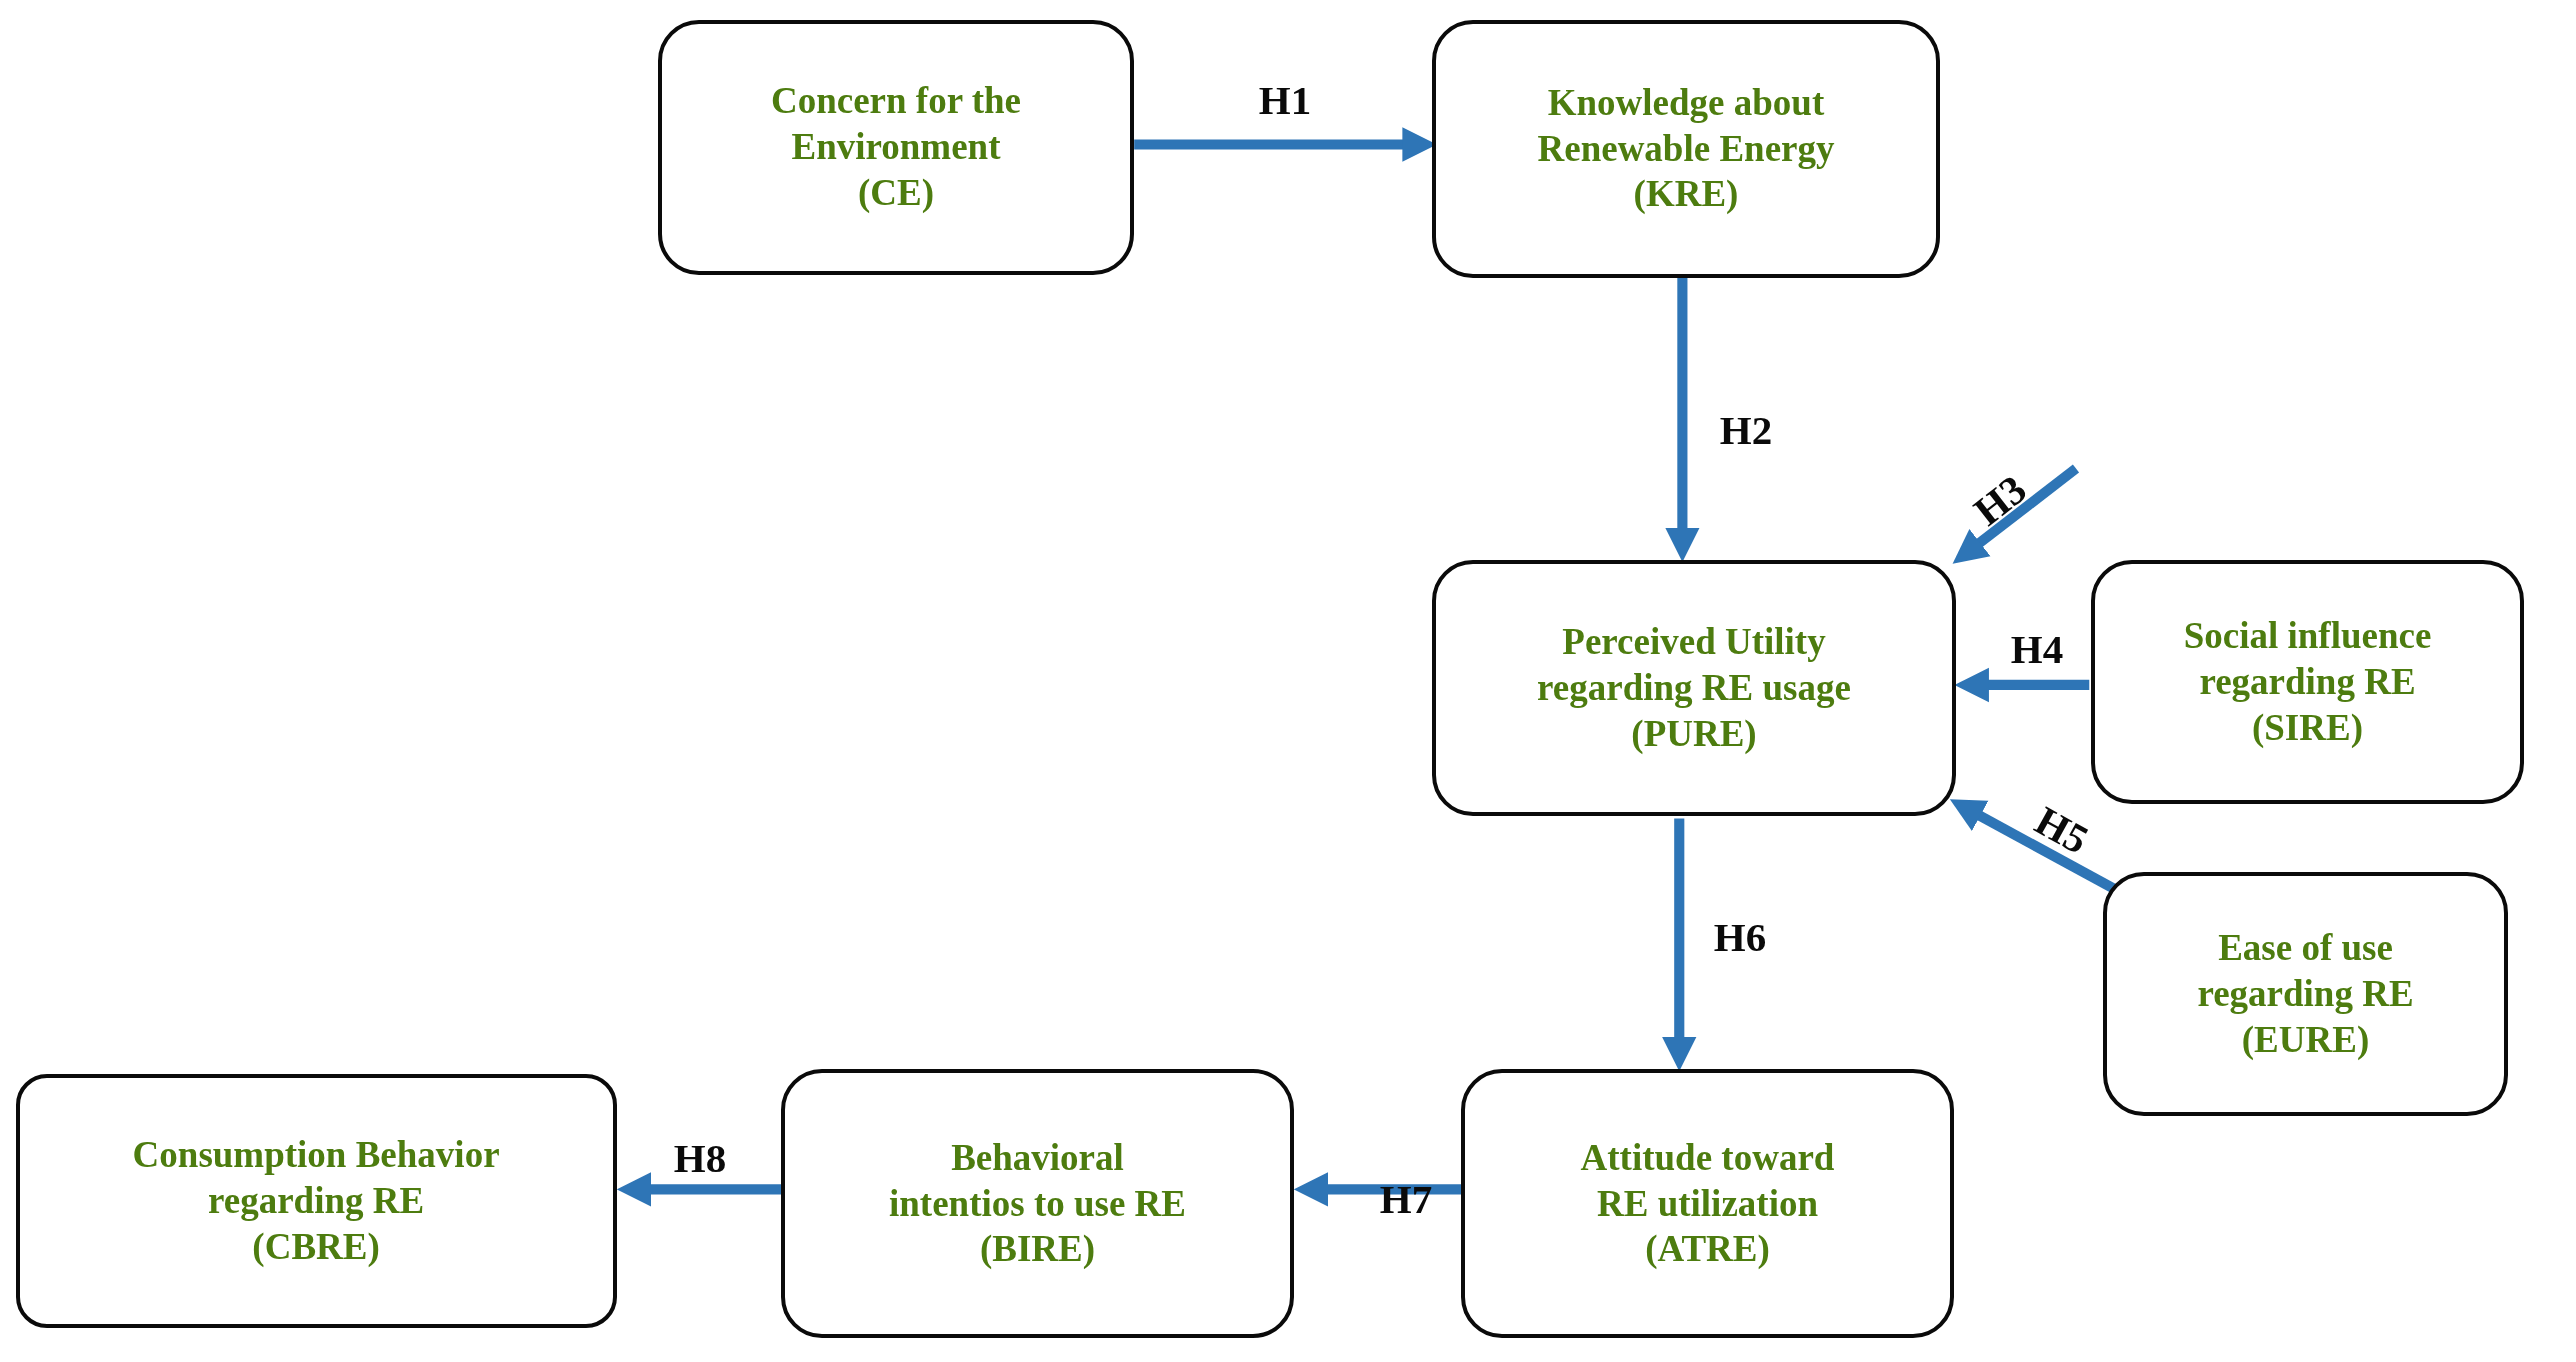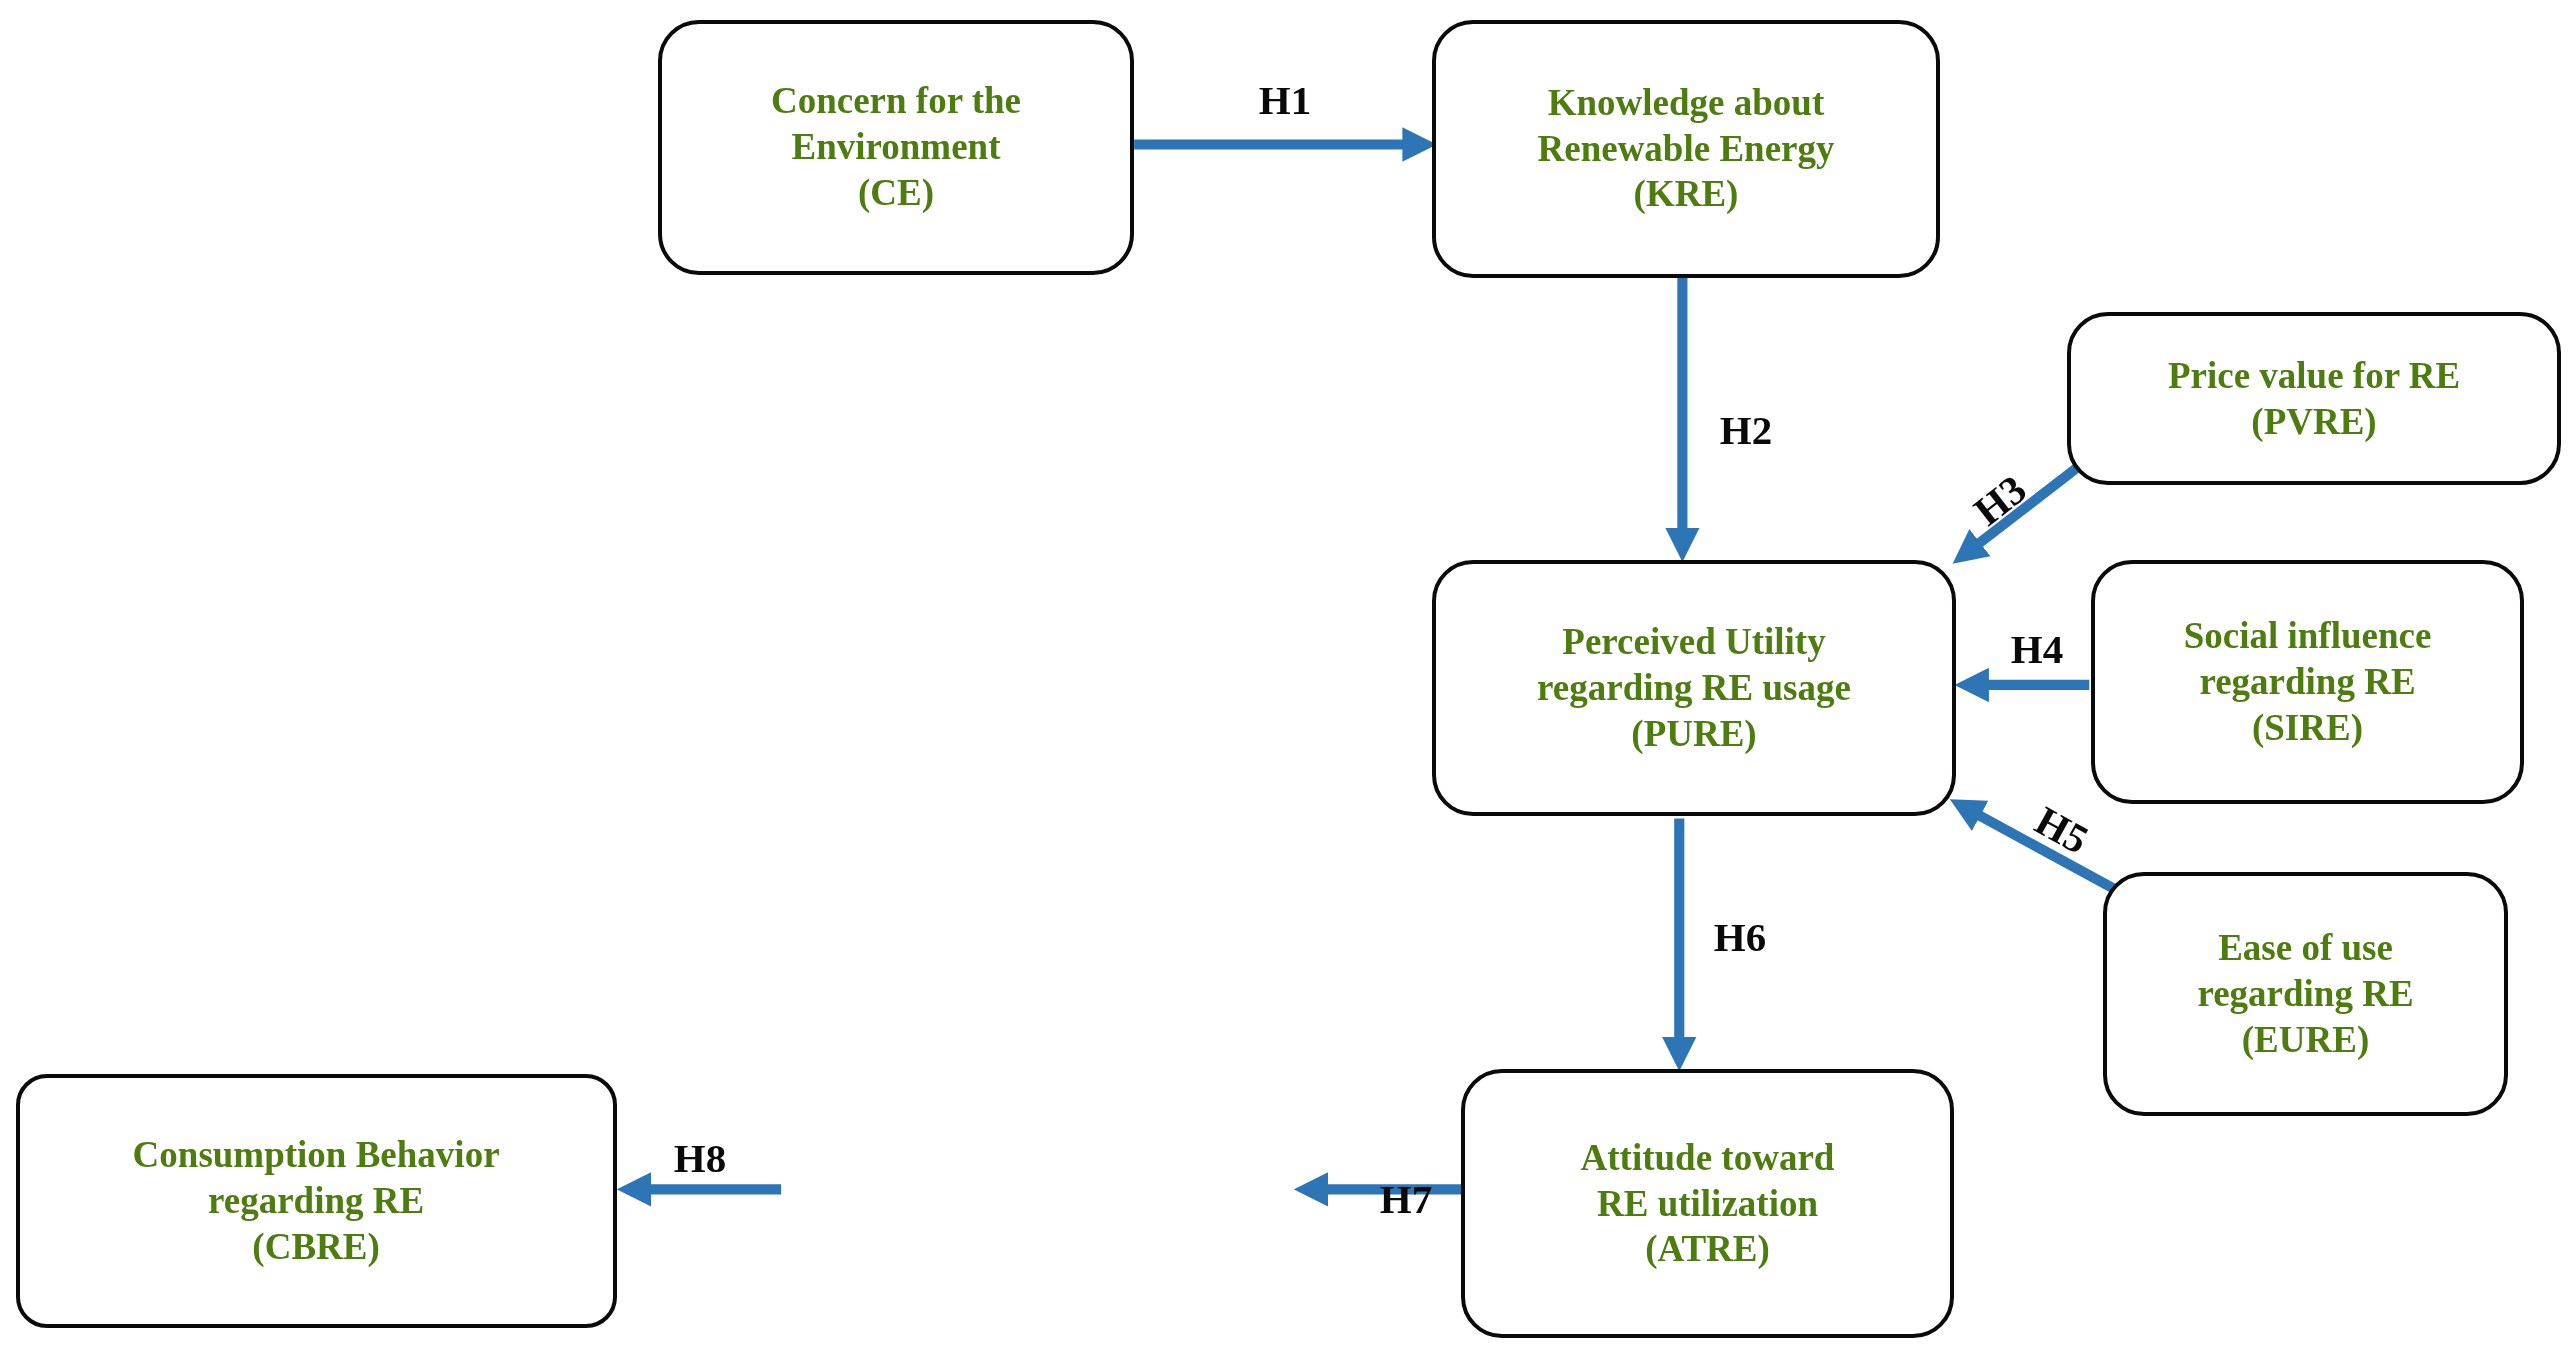--- a/index.html
+++ b/index.html
@@ -81,24 +81,20 @@
 Environment
 (CE)</div>
   </div>
 
   <div class="node" style="left:1432px; top:19.5px; width:508px; height:258px;">
     <div class="node-label">Knowledge about
 Renewable Energy
 (KRE)</div>
   </div>
 
-  <div class="node" style="left:2067px; top:312px; width:494px; height:173px;">
-    <div class="node-label">Price value for RE
-(PVRE)</div>
-  </div>
 
   <div class="node" style="left:1432px; top:560px; width:524px; height:256px;">
     <div class="node-label">Perceived Utility
 regarding RE usage
 (PURE)</div>
   </div>
 
   <div class="node" style="left:2091px; top:560px; width:433px; height:244px;">
     <div class="node-label">Social influence
 regarding RE
@@ -110,20 +106,25 @@
 regarding RE
 (EURE)</div>
   </div>
 
   <div class="node" style="left:1461px; top:1069px; width:493px; height:269px;">
     <div class="node-label">Attitude toward
 RE utilization
 (ATRE)</div>
   </div>
 
+  <div class="node" style="left:781px; top:1069px; width:513px; height:269px;">
+    <div class="node-label">Behavioral
+intentios to use RE
+(BIRE)</div>
+  </div>
 
   <div class="node" style="left:15.6px; top:1074px; width:601px; height:254px;border-radius:31px;">
     <div class="node-label">Consumption Behavior
 regarding RE
 (CBRE)</div>
   </div>
 
   <div class="edge-label" style="left:1285px; top:100px;">H1</div>
   <div class="edge-label" style="left:1746px; top:430px;">H2</div>
   <div class="edge-label rot-h3" style="left:2000px; top:500px;">H3</div>

